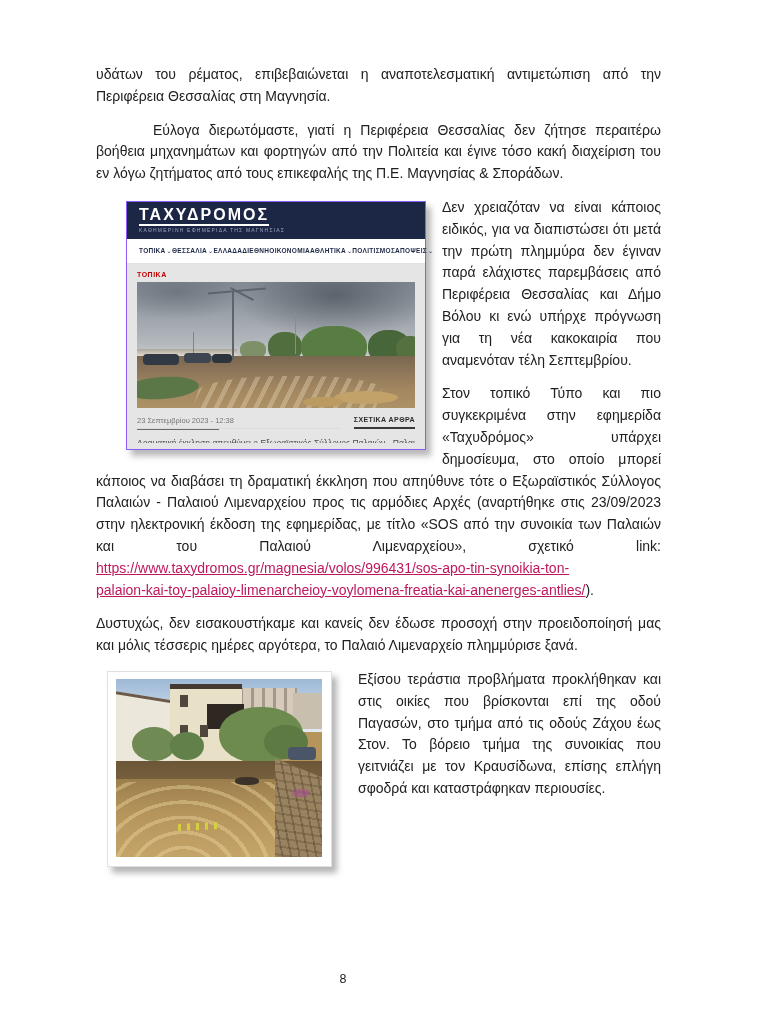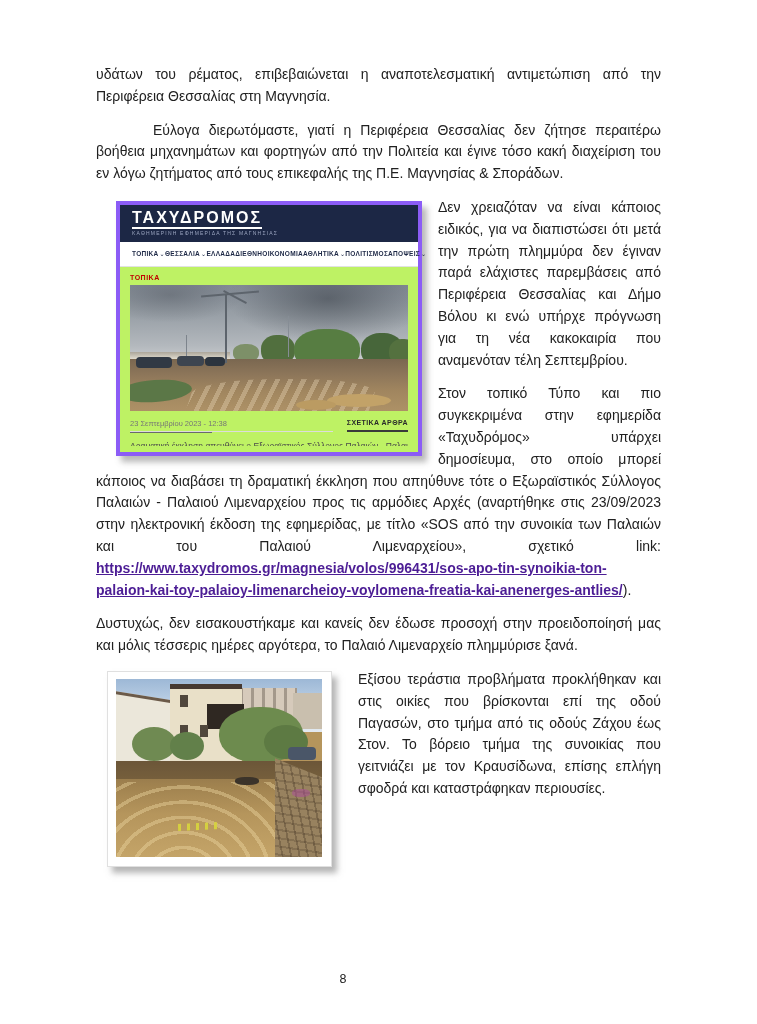--- a/index.html
+++ b/index.html
@@ -8,26 +8,26 @@
     font-family:"Liberation Sans","DejaVu Sans",sans-serif;color:#212121;
   }
   .doc{position:absolute;top:64px;left:96px;width:565px;}
   .para{
     margin:0 0 12px 0;font-size:14px;line-height:21.8px;text-align:justify;
     text-align-last:left;color:#212121;
   }
   .para.indent{text-indent:57px;}
   .flow::after{content:"";display:block;clear:both;}
   .nw{white-space:nowrap;}
-  a.doclink{color:#4c1d95;text-decoration:underline;cursor:pointer;word-break:break-all;font-weight:bold;}
+  a.doclink{color:#be185d;text-decoration:underline;cursor:pointer;word-break:break-all;}
 
   
   .news-card{
-    float:left;width:298px;margin:4px 16px 10px 20px;background:#bef264;
-    border:4px solid #8b5cf6;box-shadow:5px 6px 6px rgba(100,100,100,.45);
+    float:left;width:298px;margin:4px 16px 10px 30px;background:#e5e5e5;
+    border:1px solid #8b5cf6;box-shadow:5px 6px 6px rgba(100,100,100,.45);
   }
   .nc-header{background:#1c2745;height:37px;padding:4px 0 3px 12px;box-sizing:border-box;}
   .nc-logo{display:inline-block;color:#fff;font-weight:bold;font-size:16px;letter-spacing:2px;
     border-bottom:2px solid #fff;line-height:18px;}
   .nc-tagline{display:block;font-size:5px;color:#9aa4bf;letter-spacing:1.2px;margin-top:1px;}
   .nc-nav{display:flex;justify-content:space-between;align-items:center;background:#fff;
     border-bottom:1px solid #e2e2e2;padding:0 12px;height:24px;}
   .nc-nav-item{font-size:6.5px;font-weight:bold;color:#1c2745;letter-spacing:.3px;white-space:nowrap;}
   .nc-chev{font-size:6px;color:#1c2745;margin-left:1px;}
   .nc-article{padding:7px 10px 6px 10px;}

